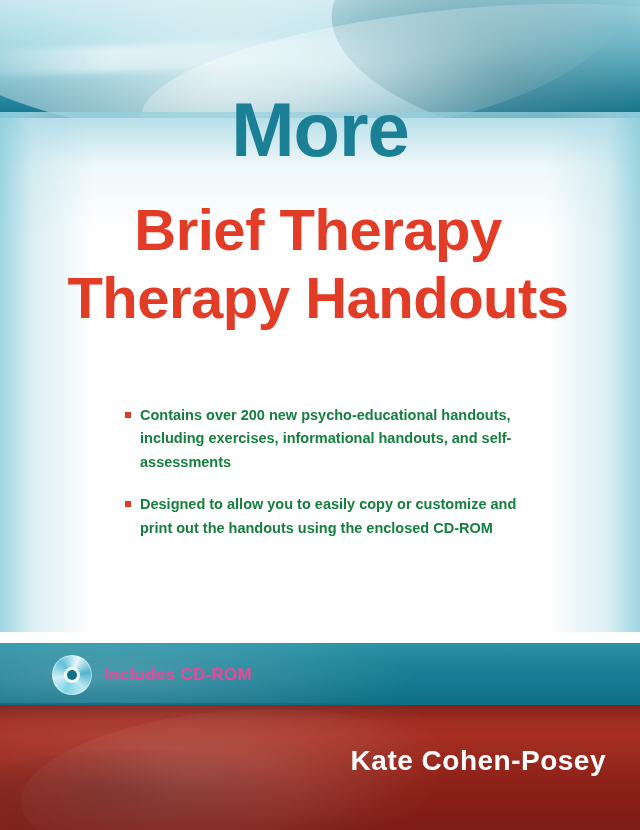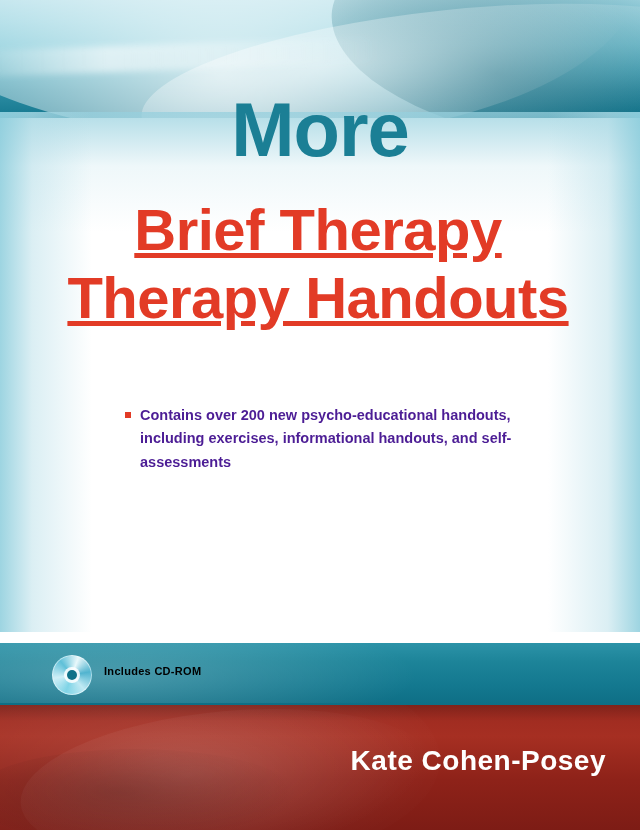--- a/index.html
+++ b/index.html
@@ -106,21 +106,20 @@
   .subtitle {
     position: absolute;
     left: 0; top: 196px;
     width: 636px;
     text-align: center;
     color: #e23b26;
     font-weight: bold;
     font-size: 58px;
     line-height: 1.17;
     letter-spacing: -0.5px;
-    text-decoration: underline;
   }
   .subtitle .line { display: block; }
 
   
   .bullets {
     position: absolute;
     left: 125px; top: 404px;
     width: 410px;
   }
   .bullet-row {
@@ -130,21 +129,21 @@
   }
   .bullet-mark {
     flex: 0 0 auto;
     width: 6px; height: 6px;
     background: #e23b26;
     margin-top: 8px;
     margin-right: 9px;
   }
   .bullet-text {
     flex: 1 1 auto;
-    color: #4c1d95;
+    color: #15803d;
     font-size: 14.5px;
     font-weight: bold;
     line-height: 1.62;
   }
 
   
   .cd-band {
     position: absolute;
     left: 0; top: 643px;
     width: 640px; height: 62px;
@@ -172,22 +171,22 @@
     position: absolute;
     left: 15px; top: 15px;
     width: 10px; height: 10px;
     border-radius: 50%;
     background: #0f7188;
     box-shadow: 0 0 0 3px rgba(255,255,255,0.85);
   }
   .cd-label {
     position: absolute;
     left: 104px; top: 665px;
-    color: #000000;
-    font-size: 11px;
+    color: #ec4899;
+    font-size: 17px;
     font-weight: bold;
     letter-spacing: 0.3px;
   }
 
   
   .bottom-panel {
     position: absolute;
     left: 0; top: 705px;
     width: 640px; height: 125px;
     background: linear-gradient(to bottom, #9c2a20 0%, #a62f22 25%, #8e2219 60%, #7d1c15 100%);
@@ -251,20 +250,24 @@
   <div class="subtitle">
     <span class="line">Brief Therapy</span>
     <span class="line">Therapy Handouts</span>
   </div>
 
   <div class="bullets">
     <div class="bullet-row">
       <span class="bullet-mark"></span>
       <span class="bullet-text">Contains over 200 new psycho-educational handouts, including exercises, informational handouts, and self-assessments</span>
     </div>
+    <div class="bullet-row">
+      <span class="bullet-mark"></span>
+      <span class="bullet-text">Designed to allow you to easily copy or customize and print out the handouts using the enclosed CD-ROM</span>
+    </div>
   </div>
 
   <div class="cd-band">
     <div class="band-sheen"></div>
   </div>
   <div class="cd-icon"></div>
   <div class="cd-label">Includes CD-ROM</div>
 
   <div class="bottom-panel">
     <div class="bp-darktop"></div>

